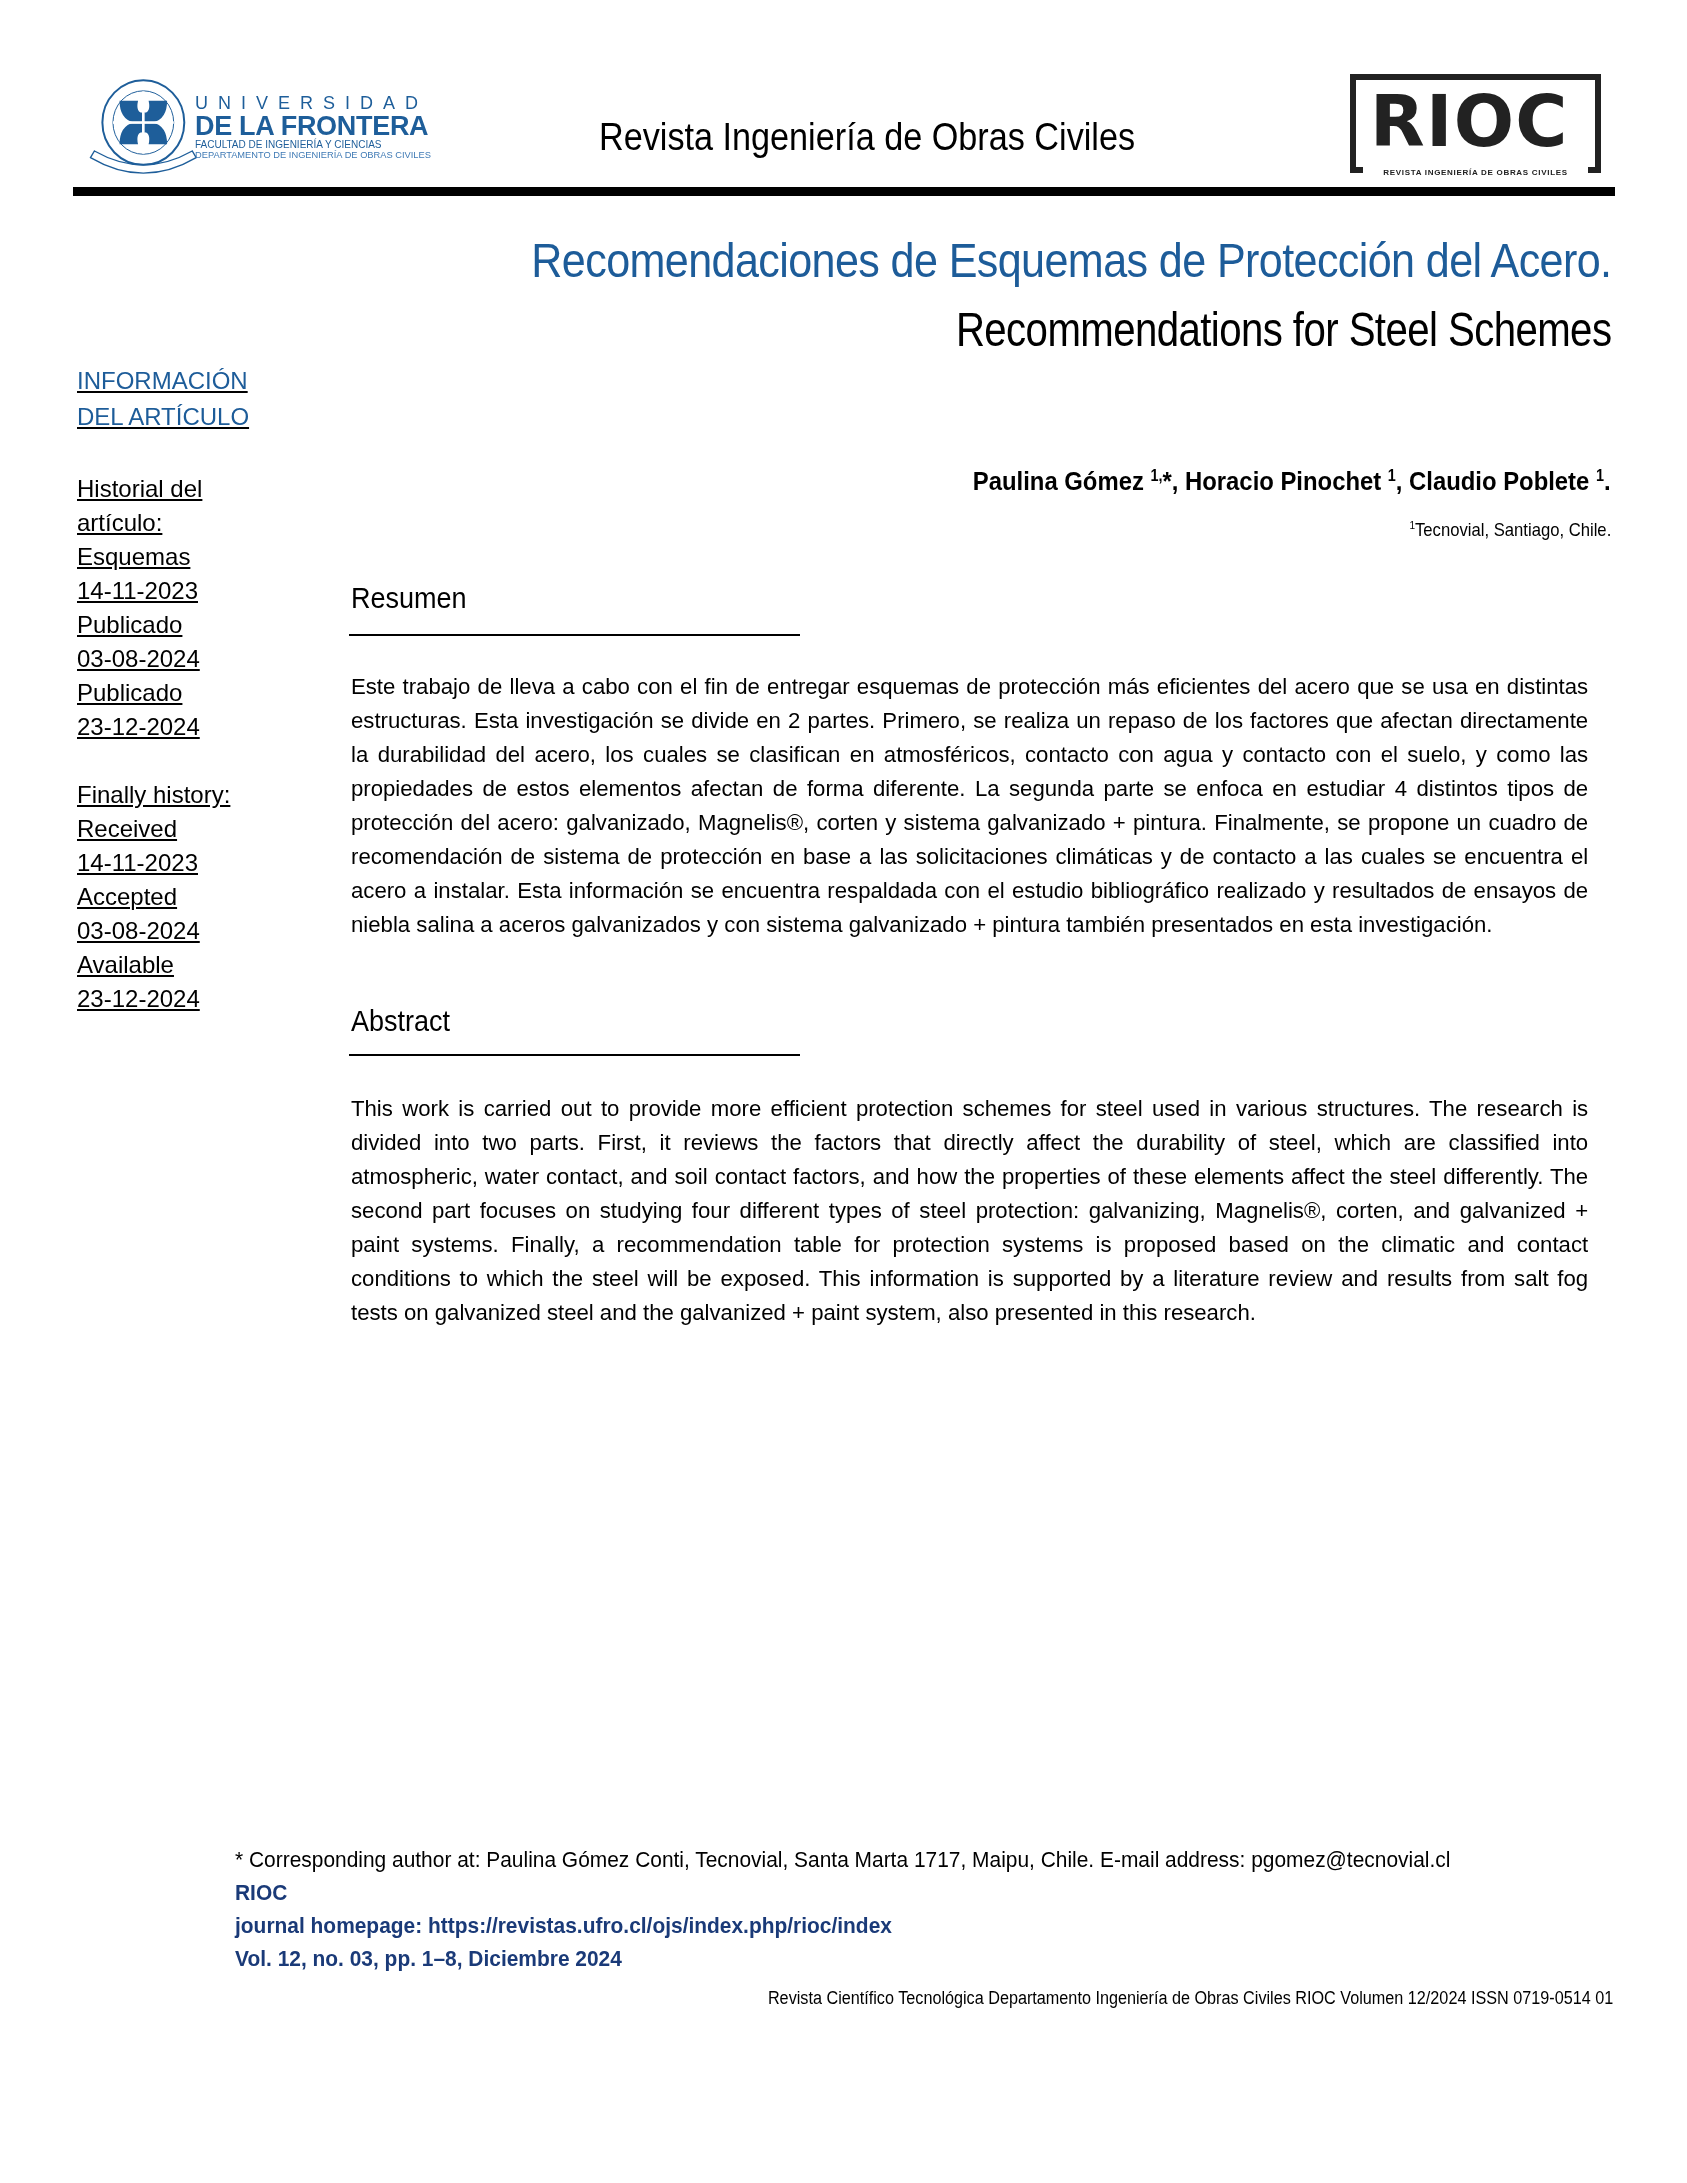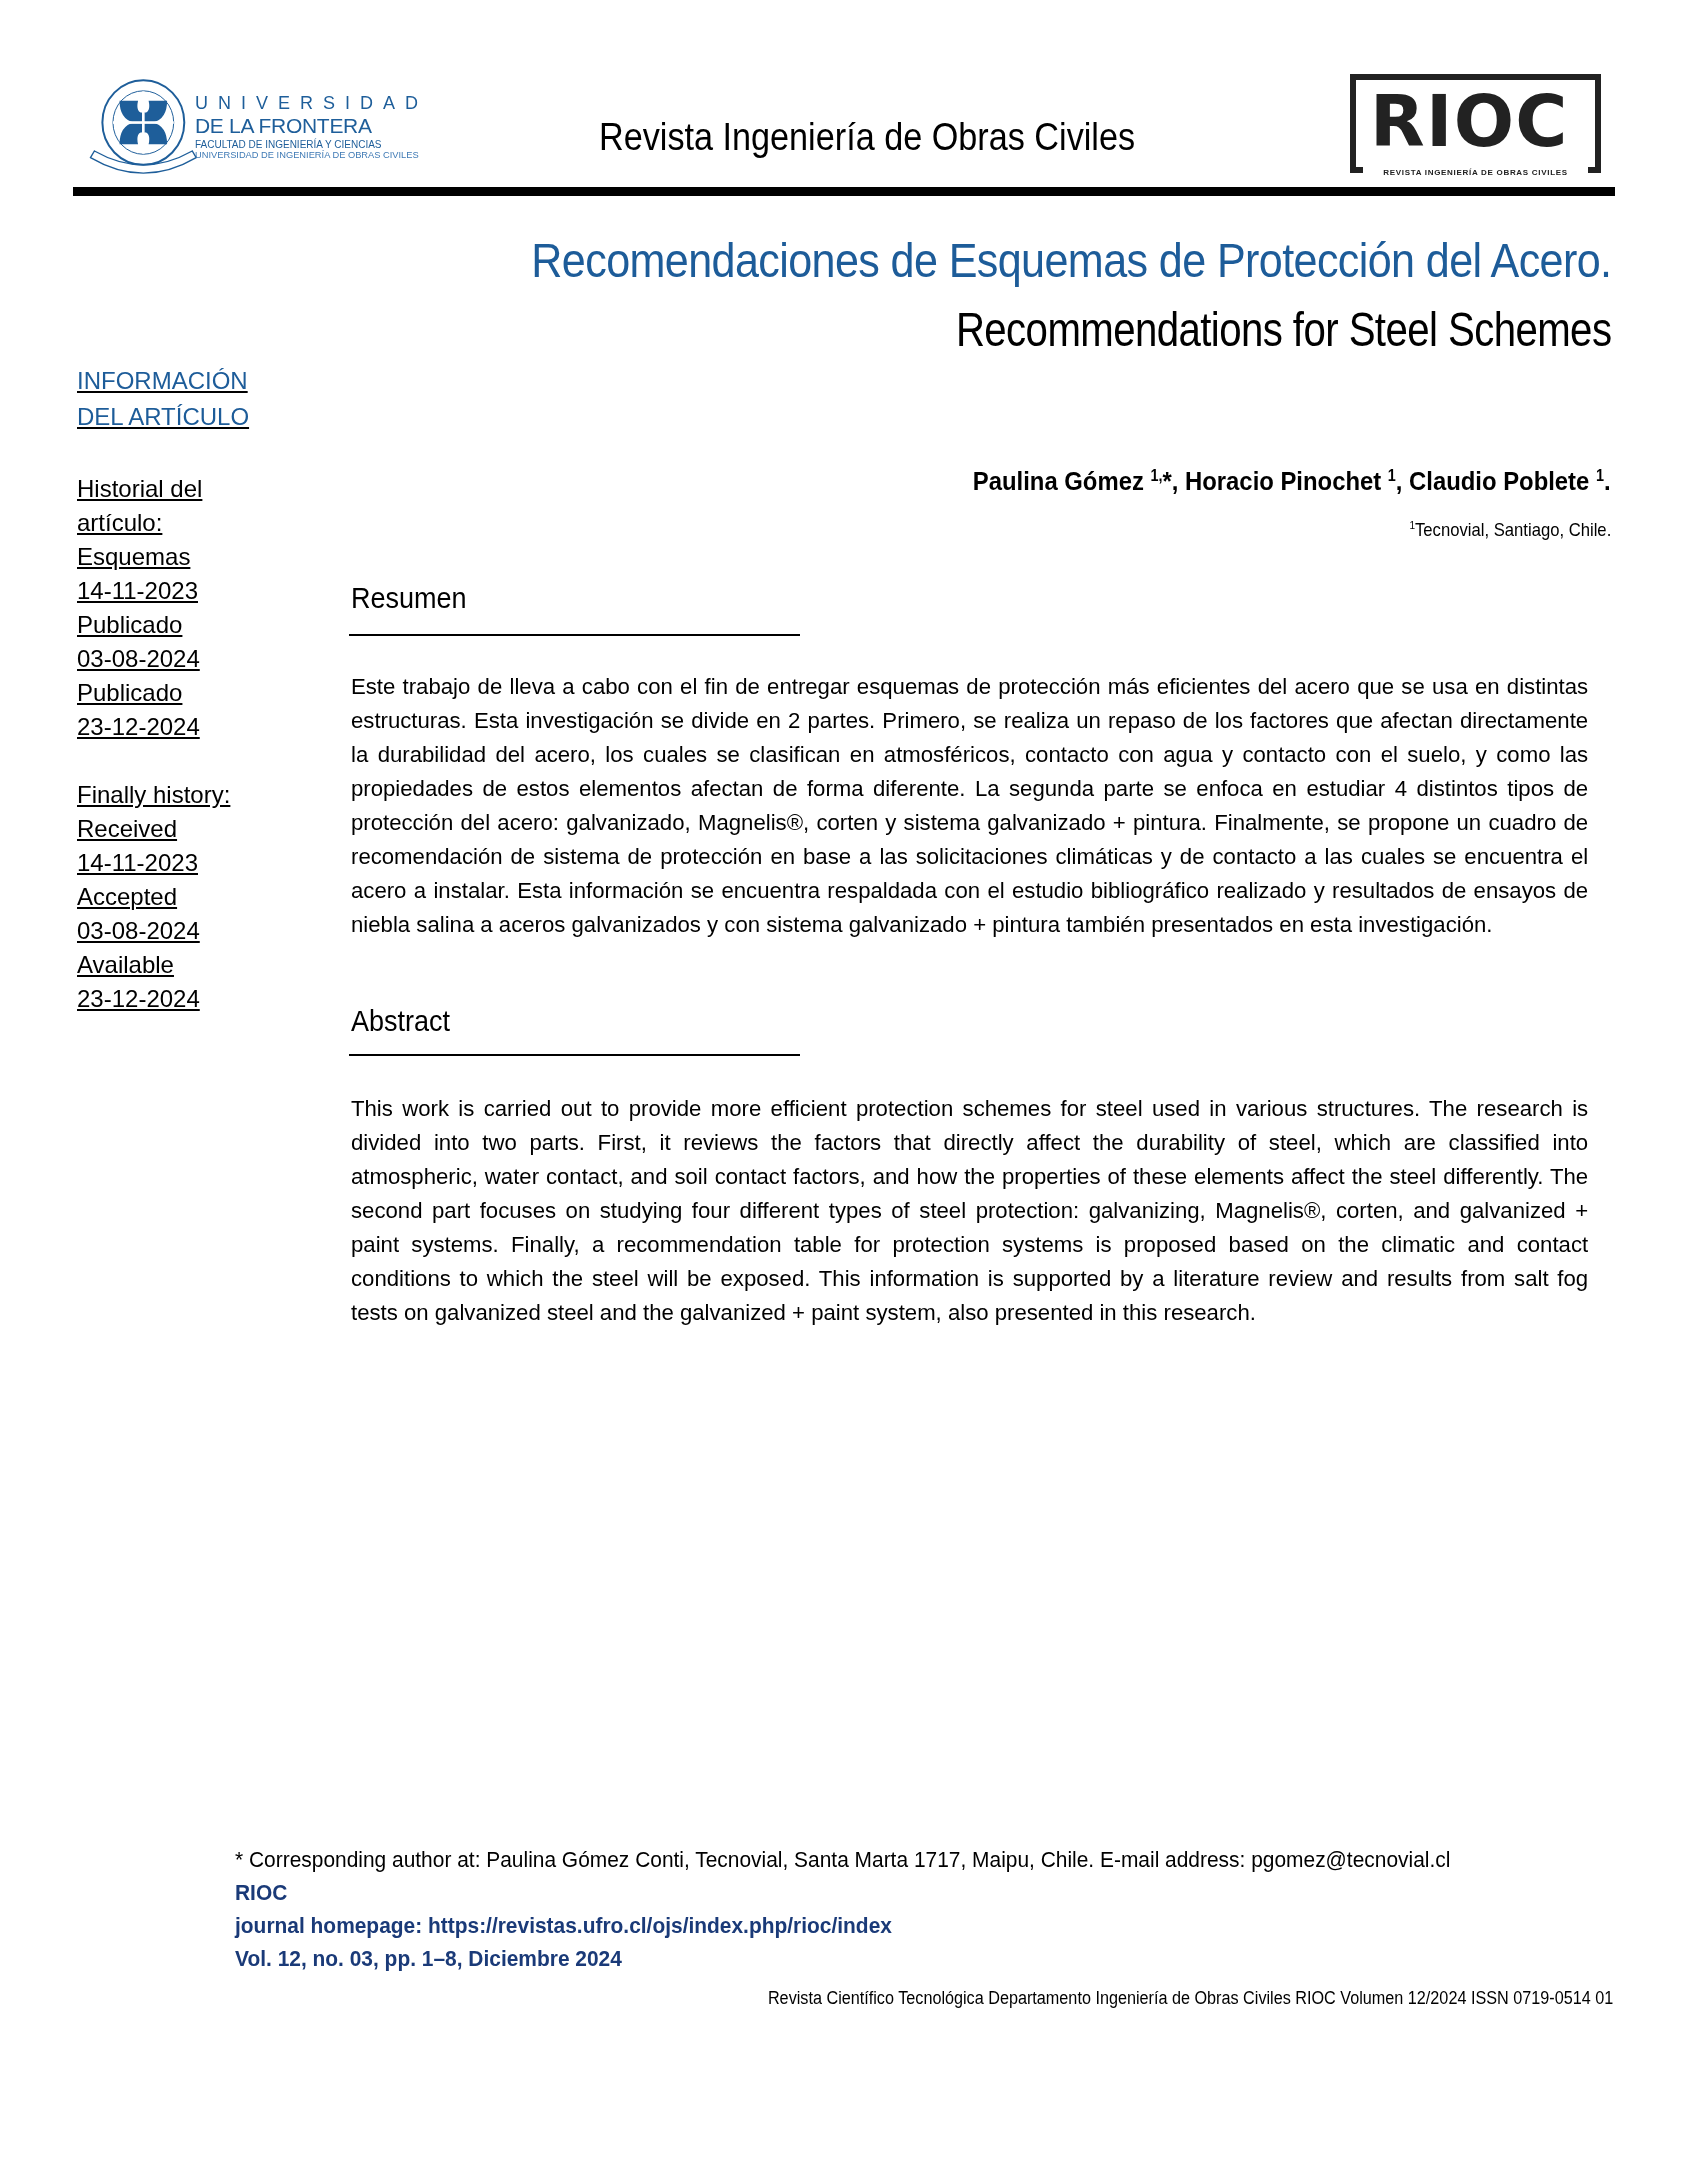--- a/index.html
+++ b/index.html
@@ -5,21 +5,21 @@
   html, body { margin: 0; padding: 0; background: #ffffff; }
   body { width: 1687px; height: 2183px; position: relative; overflow: hidden;
          font-family: "Liberation Sans", sans-serif; color: #000; }
   .abs { position: absolute; }
 
   
   .ufro-logo { left: 85px; top: 66px; width: 370px; height: 112px; }
   .ufro-seal { position: absolute; left: 0; top: 6.6px; width: 116px; height: 109px; }
   .ufro-text { position: absolute; left: 110px; top: 26.5px; color: #1e5e9a; }
   .ufro-univ { font-size: 18px; letter-spacing: 10px; font-weight: normal; line-height: 20px; }
-  .ufro-name { font-size: 21px; font-weight: normal; line-height: 26.5px; letter-spacing: -0.3px; }
+  .ufro-name { font-size: 27px; font-weight: bold; line-height: 26.5px; letter-spacing: -0.3px; }
   .ufro-fac  { font-size: 10px; font-weight: normal; line-height: 11.2px; }
   .ufro-dept { font-size: 9.3px; line-height: 10.6px; color: #3f7ab5; }
 
   .journal-name { left: 599px; top: 116px; font-size: 38px; font-family: "Liberation Sans", sans-serif;
                   transform: scaleX(0.9); transform-origin: left top; white-space: nowrap; }
 
   .rioc-logo { left: 1350px; top: 74px; width: 251px; height: 99px; }
   .rioc-frame { position: absolute; inset: 0; border: 6px solid #222; border-bottom: none; box-sizing: border-box; }
   .rioc-letters { position: absolute; left: 20px; top: 14.6px; font-size: 71px; font-weight: 900;
                   color: #222; letter-spacing: 1.3px; line-height: 66px; font-family: "DejaVu Sans", sans-serif; }
@@ -74,21 +74,21 @@
     <circle cx="88" cy="75" r="14" fill="#fff" stroke="#1e5e9a" stroke-width="3"></circle>
     <path d="M52 42 L80 42 Q76 60 88 61 Q100 60 96 42 L124 42 Q124 70 102 75 Q124 80 124 108 L96 108 Q100 90 88 89 Q76 90 80 108 L52 108 Q52 80 74 75 Q52 70 52 42 Z" fill="#1e5e9a"></path>
     <rect x="86" y="28" width="4" height="94" fill="#fff"></rect>
     <rect x="42" y="73" width="92" height="4" fill="#fff"></rect>
     <path d="M8 128 Q88 175 168 128 L162 118 Q88 160 14 118 Z" fill="none" stroke="#1e5e9a" stroke-width="2"></path>
   </svg>
   <div class="ufro-text">
     <div class="ufro-univ">UNIVERSIDAD</div>
     <div class="ufro-name">DE LA FRONTERA</div>
     <div class="ufro-fac">FACULTAD DE INGENIERÍA Y CIENCIAS</div>
-    <div class="ufro-dept">UNIVERSIDAD DE INGENIERÍA DE OBRAS CIVILES</div>
+    <div class="ufro-dept">DEPARTAMENTO DE INGENIERÍA DE OBRAS CIVILES</div>
   </div>
 </div>
 
 <div class="abs journal-name">Revista Ingeniería de Obras Civiles</div>
 
 <div class="abs rioc-logo">
   <div class="rioc-frame"></div>
   <div class="rioc-letters">RIOC</div>
   <div class="rioc-bl"></div>
   <div class="rioc-br"></div>

